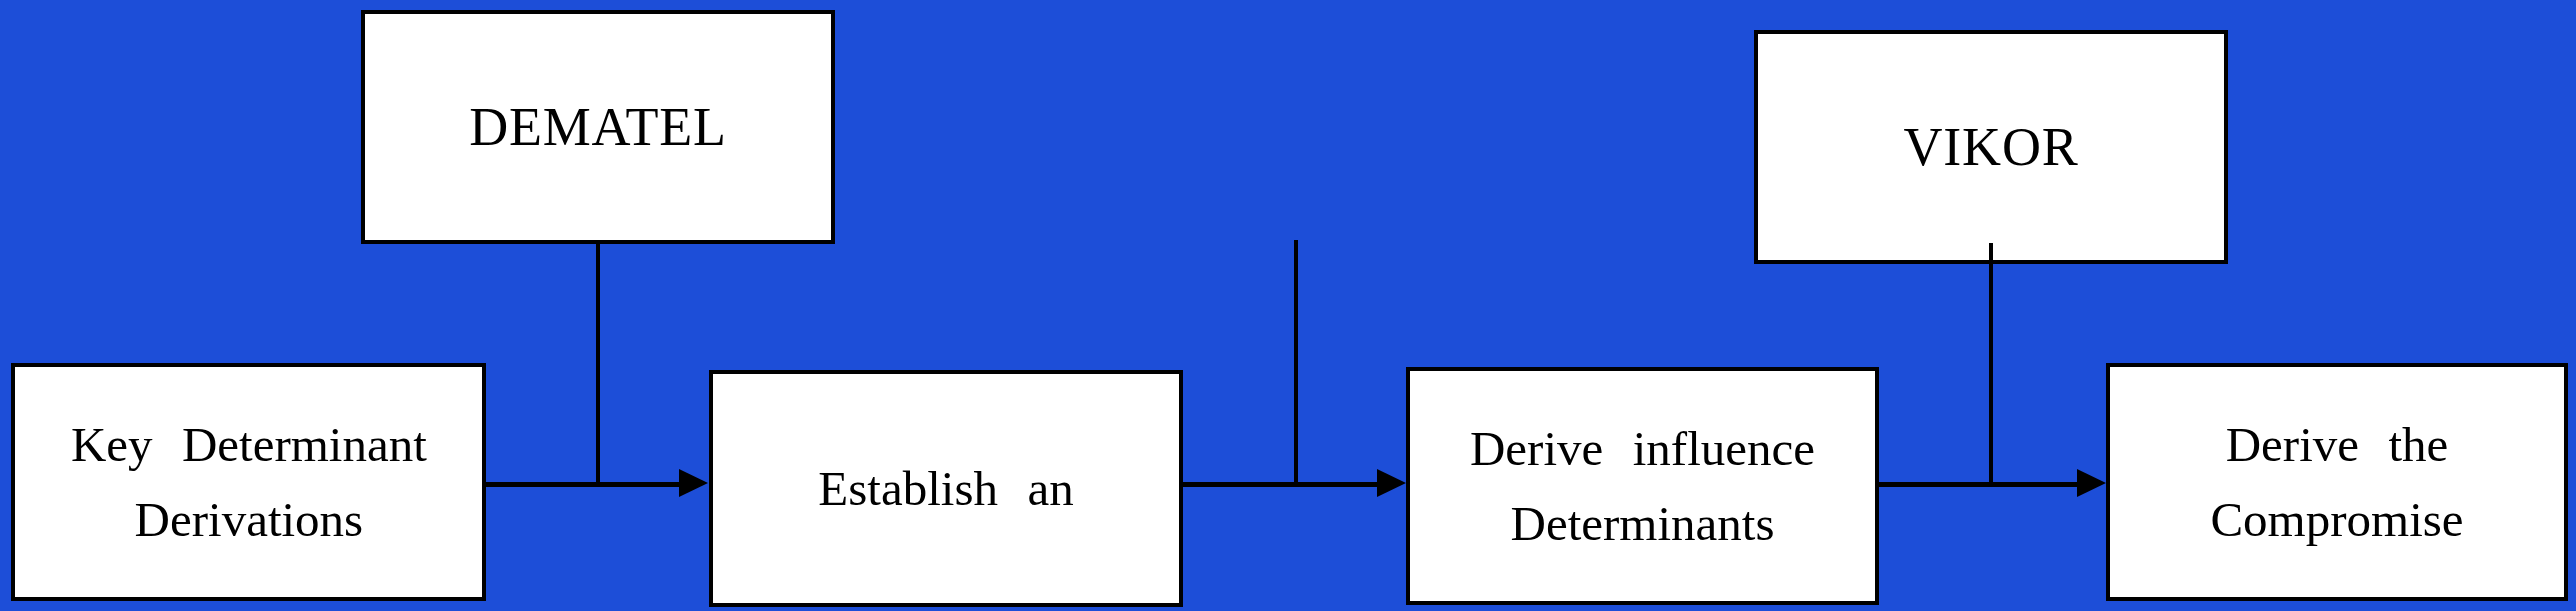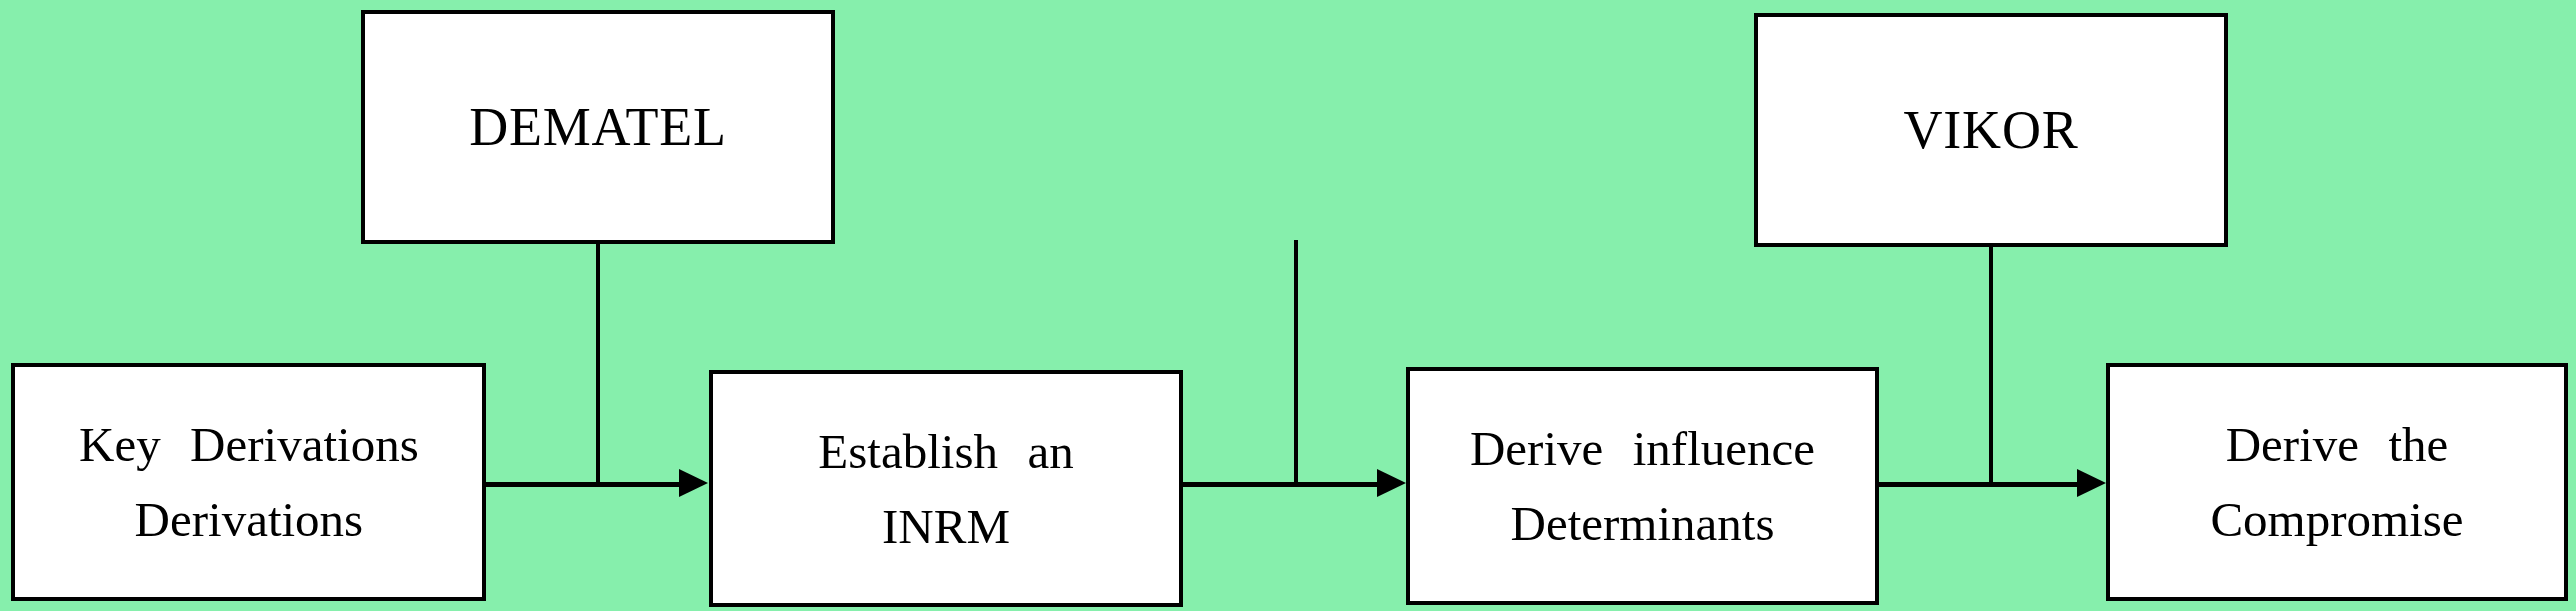--- a/index.html
+++ b/index.html
@@ -4,21 +4,21 @@
 <style>
   html, body {
     margin: 0;
     padding: 0;
     background: #ffffff;
   }
   .canvas {
     position: relative;
     width: 2576px;
     height: 611px;
-    background: #86efac;
+    background: #1d4ed8;
     font-family: "Liberation Serif", "DejaVu Serif", serif;
     color: #000000;
     overflow: hidden;
   }
   .box {
     position: absolute;
     border: 4.9px solid #000000;
     background: #ffffff;
     box-sizing: border-box;
     display: flex;
@@ -62,36 +62,35 @@
 </head>
 <body>
 
 <div class="canvas">
 
   <div class="box method-box" style="left:361px; top:9.7px; width:474px; height:234px;">
     <span class="method-label">DEMATEL</span>
   </div>
 
 
-  <div class="box method-box" style="left:1754px; top:13px; width:474px; height:234px;">
+  <div class="box method-box" style="left:1754px; top:30px; width:474px; height:234px;">
     <span class="method-label">VIKOR</span>
   </div>
 
   <div class="vline" style="left:596px; top:240px; height:246px;"></div>
   <div class="vline" style="left:1294px; top:240px; height:246px;"></div>
   <div class="vline" style="left:1989px; top:243px; height:243px;"></div>
 
   <div class="box step-box" style="left:11.4px; top:363px; width:475px; height:238px;">
-    <span class="step-line">Key Derivations</span>
+    <span class="step-line">Key Determinant</span>
     <span class="step-line">Derivations</span>
   </div>
 
   <div class="box step-box" style="left:709px; top:370px; width:474px; height:237px;">
     <span class="step-line">Establish an</span>
-    <span class="step-line">INRM</span>
   </div>
 
   <div class="box step-box" style="left:1406px; top:367px; width:473px; height:238px;">
     <span class="step-line">Derive influence</span>
     <span class="step-line">Determinants</span>
   </div>
 
   <div class="box step-box" style="left:2106px; top:363px; width:462px; height:238px;align-items:center;">
     <span class="step-line">Derive the</span>
     <span class="step-line">Compromise</span>

